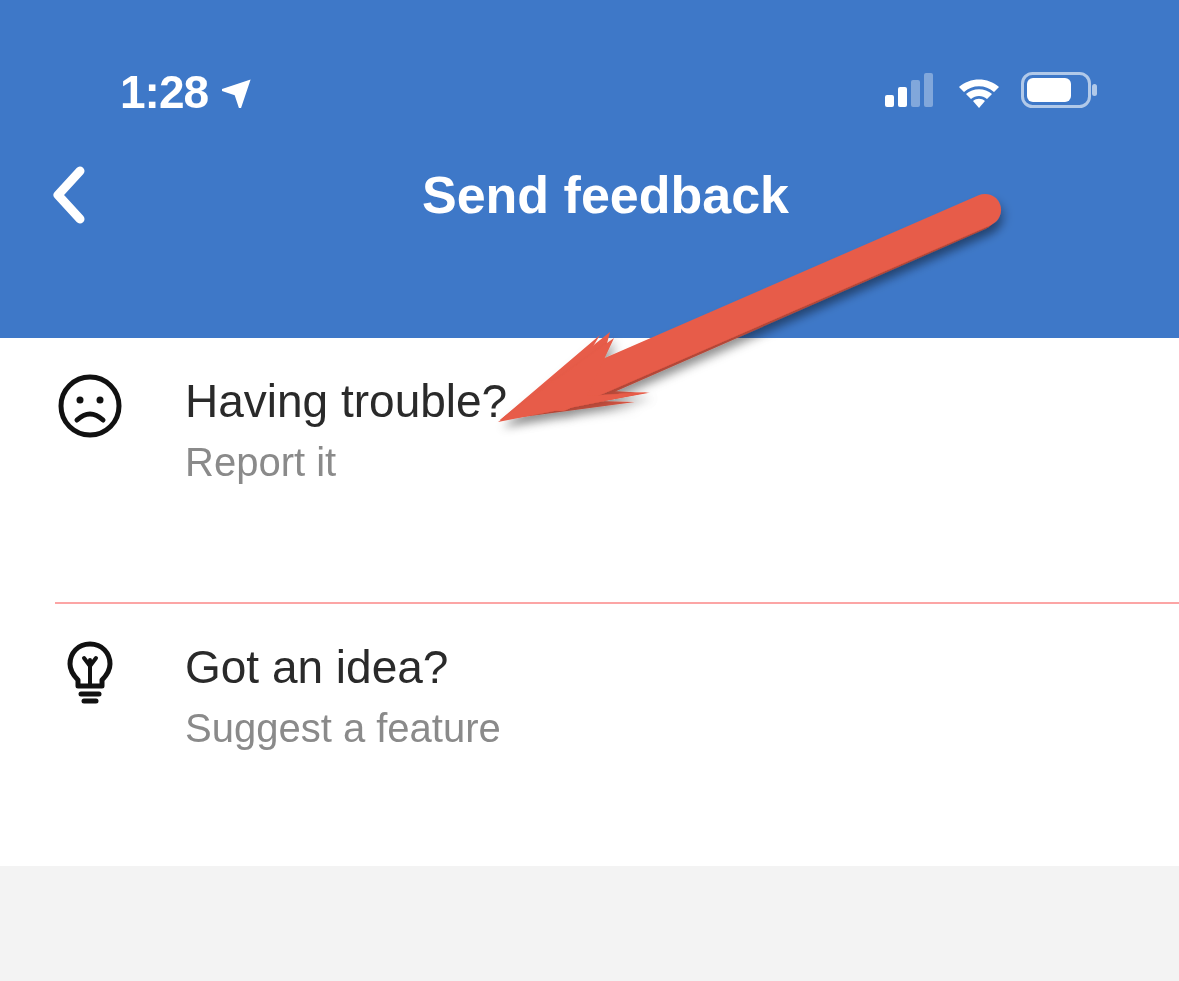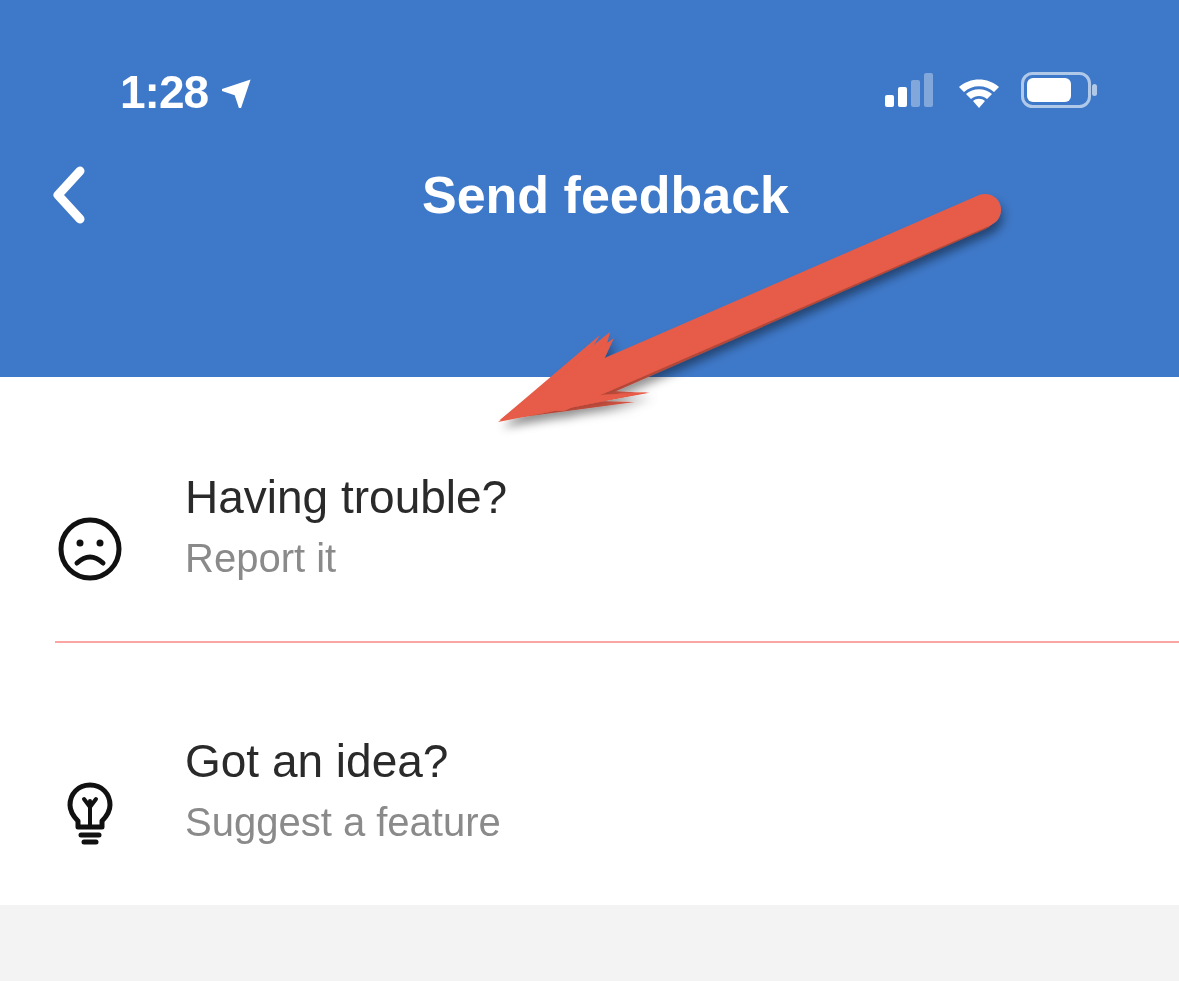--- a/index.html
+++ b/index.html
@@ -10,21 +10,21 @@
     body {
       font-family: -apple-system, BlinkMacSystemFont, "Segoe UI", Helvetica, Arial, sans-serif;
       width: 1179px;
       height: 981px;
       background: #f3f3f3;
       overflow: hidden;
       position: relative;
     }
     .header {
       background: #3e78c8;
-      height: 377px;
+      height: 338px;
       width: 100%;
       position: relative;
       color: #fff;
     }
     .status-bar {
       display: flex;
       justify-content: space-between;
       align-items: center;
       padding: 64px 80px 0 120px;
       height: 120px;
@@ -68,22 +68,22 @@
       font-size: 52px;
       font-weight: 600;
       color: #fff;
       text-align: center;
     }
     .content {
       background: #fff;
     }
     .list-item {
       display: flex;
-      align-items: flex-end;
-      padding: 24px 55px 60px 55px;
+      align-items: flex-start;
+      padding: 36px 55px 60px 55px;
       min-height: 264px;
       cursor: pointer;
     }
     .list-item + .list-item {
       border-top: 2px solid #fca5a5;
       margin-left: 55px;
       padding-left: 0;
     }
     .list-item + .list-item .item-icon {
       margin-left: 0;

